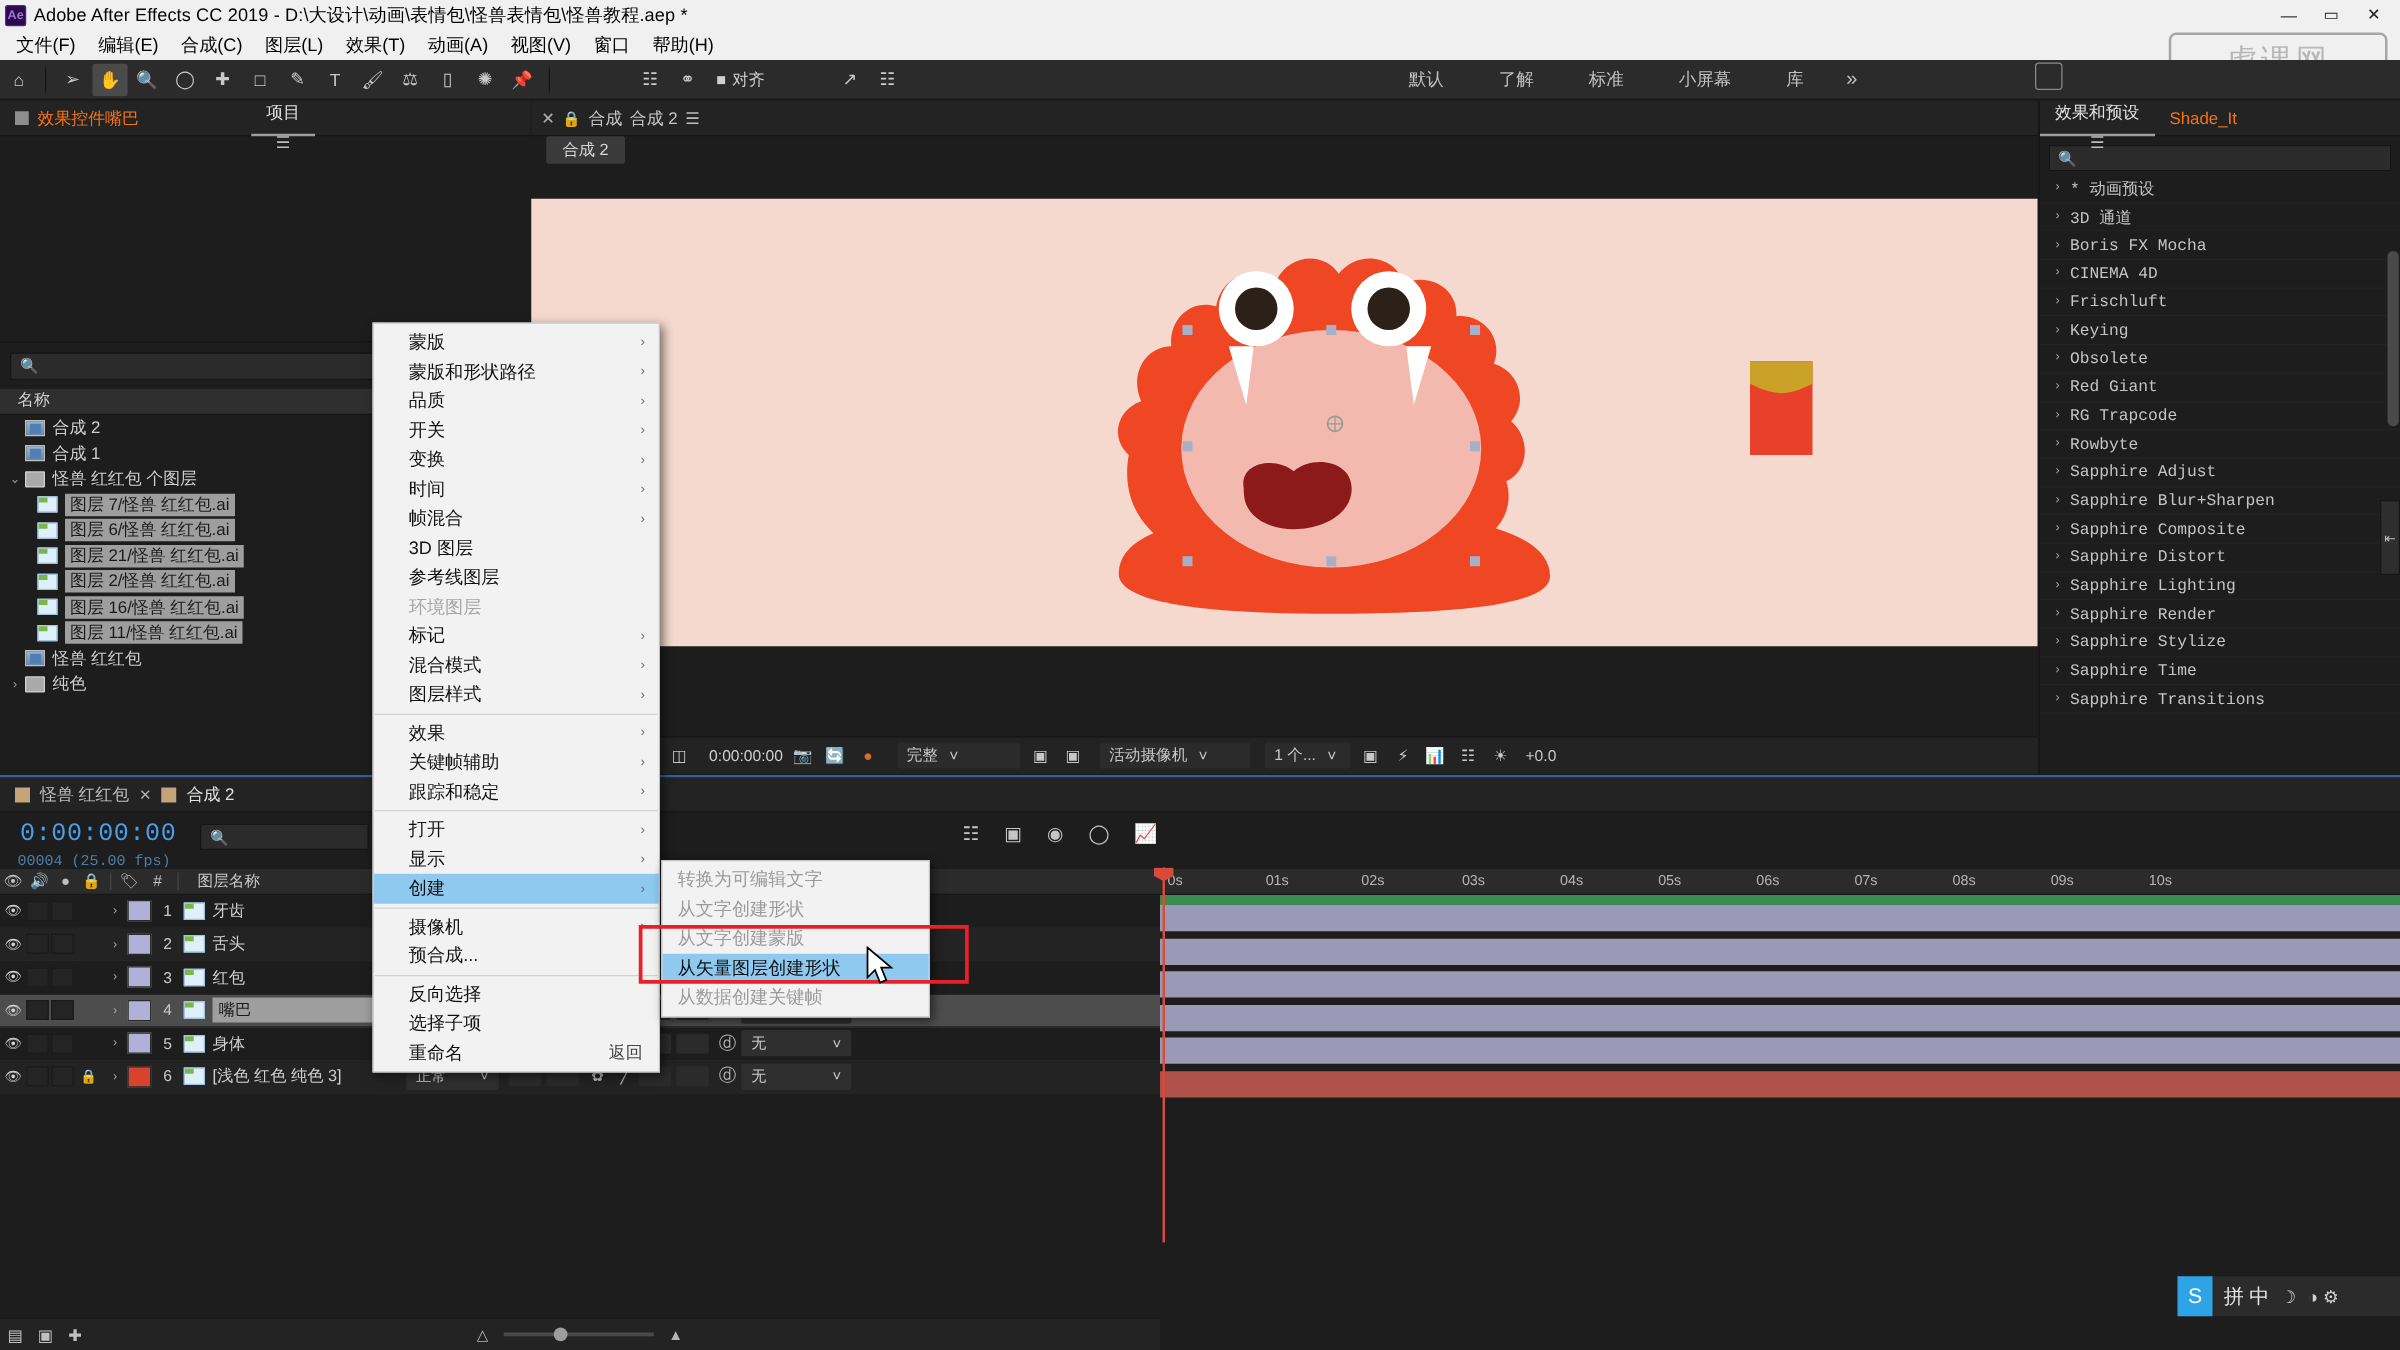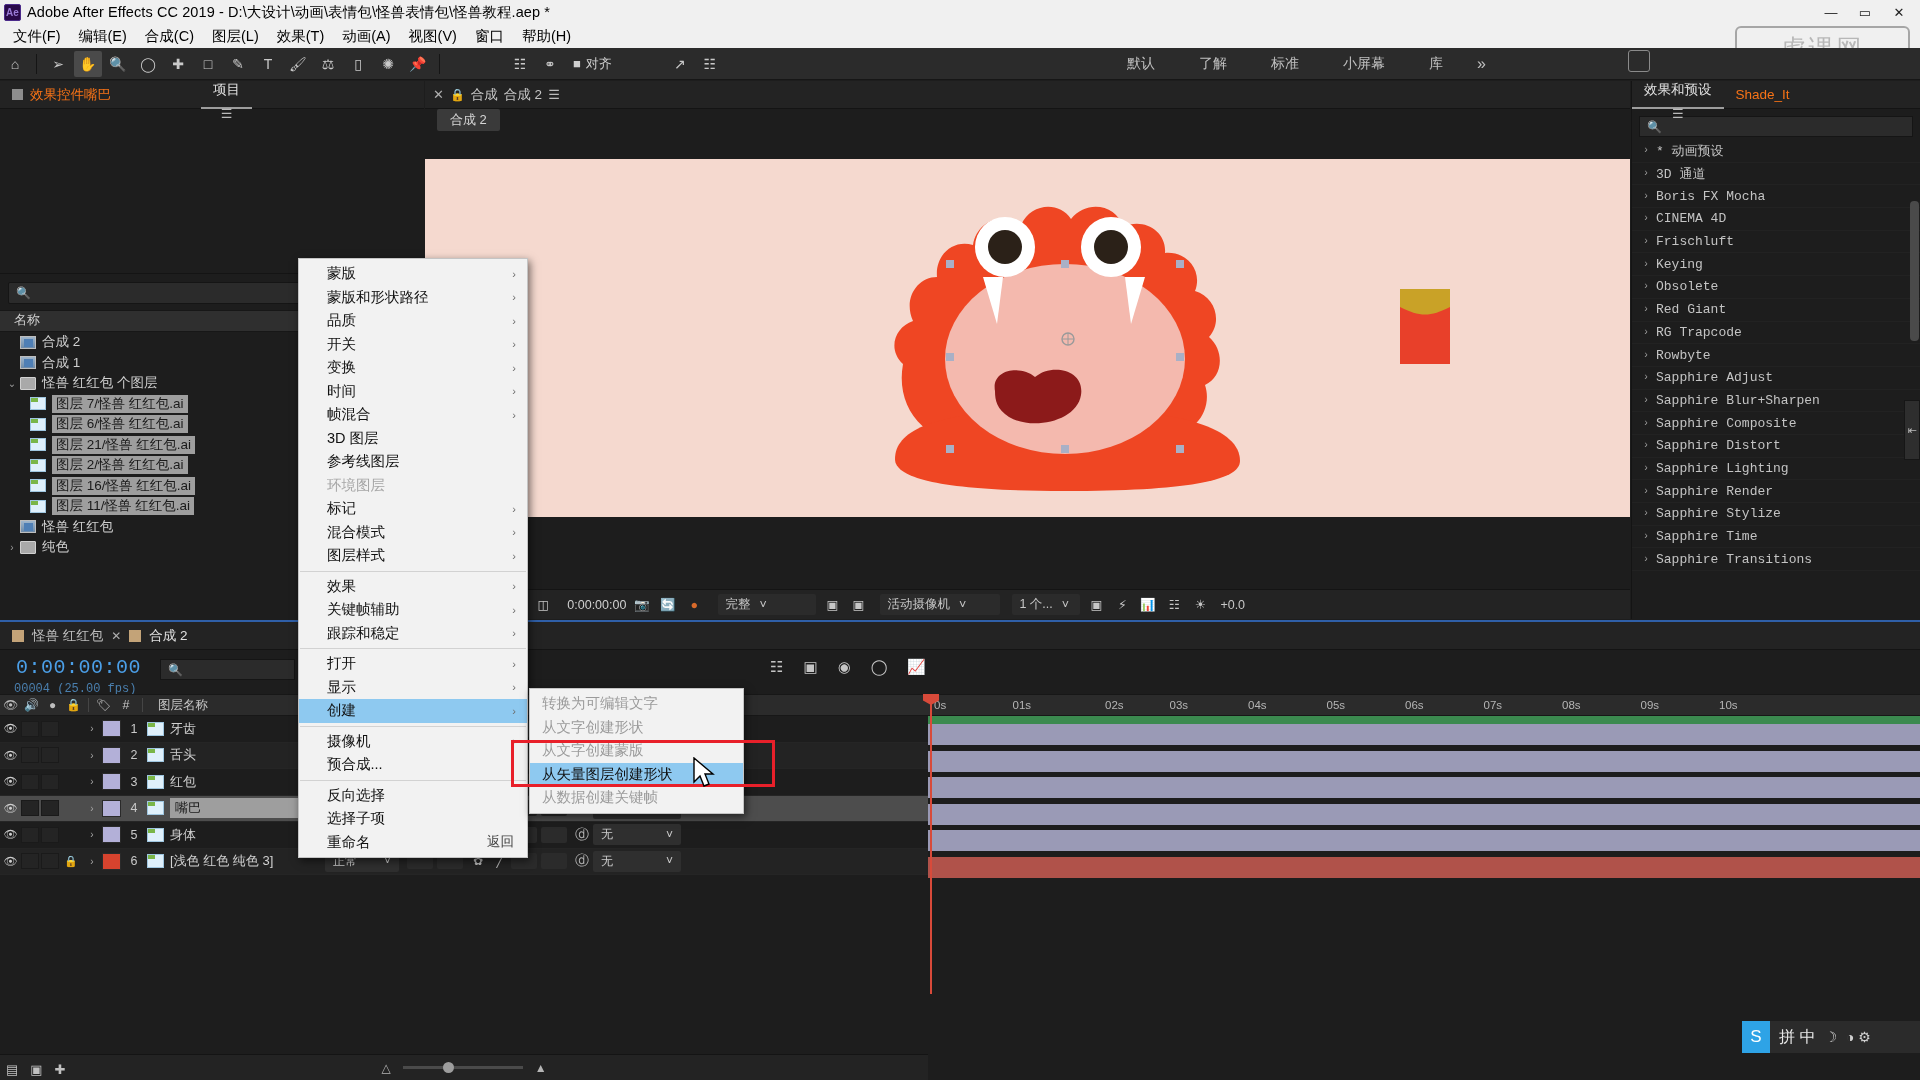--- a/index.html
+++ b/index.html
@@ -791,21 +791,21 @@
           <span>无</span>
           <span>˅</span>
         </span>
       </div>
     </div>
 
   <div id="track-area">
     <div id="ruler">
         <span class="tick" style="left: 6px;">0s</span>
         <span class="tick" style="left: 84.5px;">01s</span>
-        <span class="tick" style="left: 177px; text-align: center;">02s</span>
+        <span class="tick" style="left: 161px; text-align: center;">02s</span>
         <span class="tick" style="left: 241.5px;">03s</span>
         <span class="tick" style="left: 320px;">04s</span>
         <span class="tick" style="left: 398.5px;">05s</span>
         <span class="tick" style="left: 477px;">06s</span>
         <span class="tick" style="left: 555.5px;">07s</span>
         <span class="tick" style="left: 634px;">08s</span>
         <span class="tick" style="left: 712.5px;">09s</span>
         <span class="tick" style="left: 791px;">10s</span>
       </div>
     <div id="workbar"></div>

